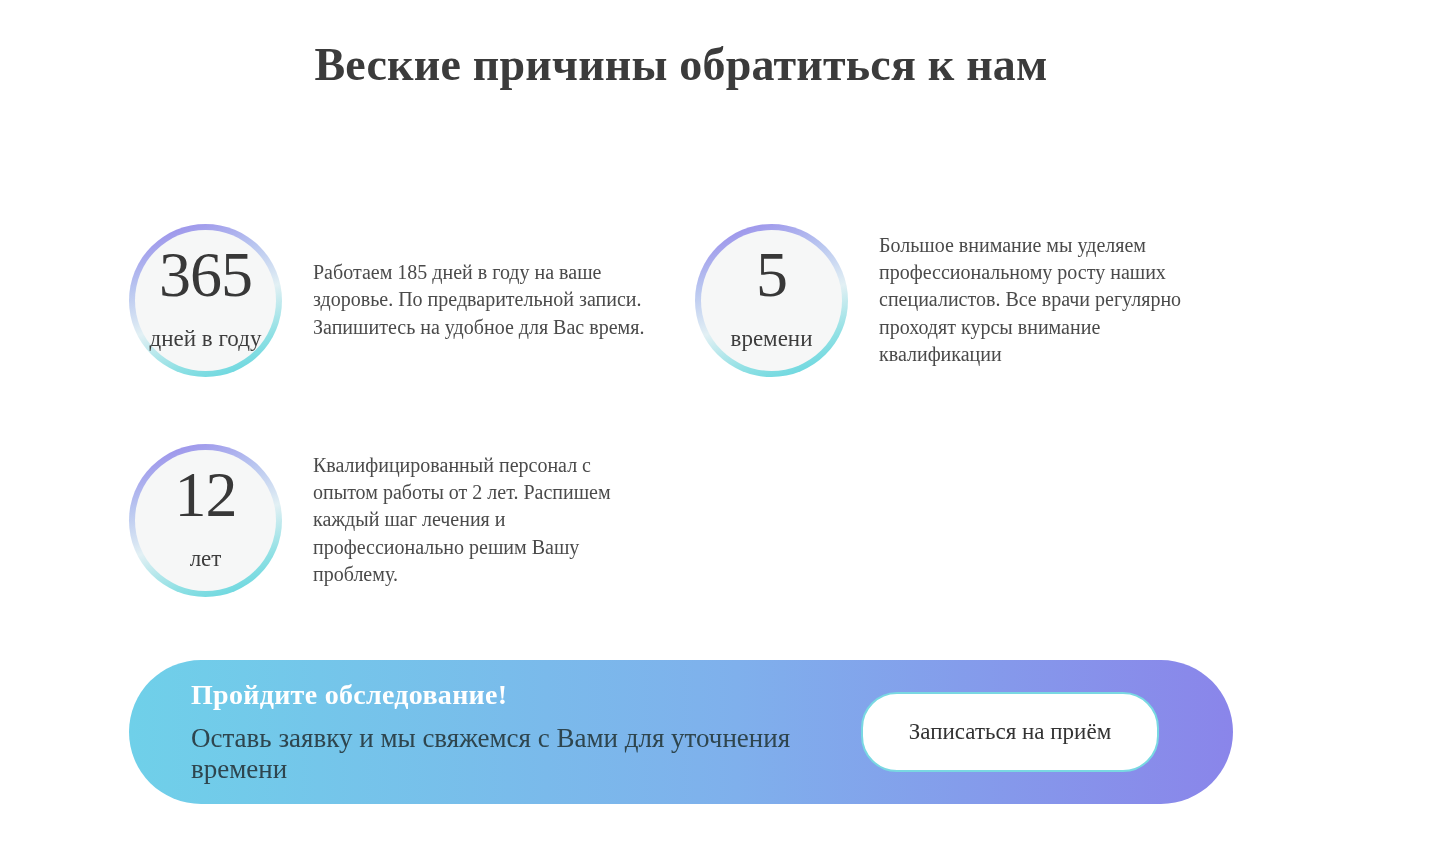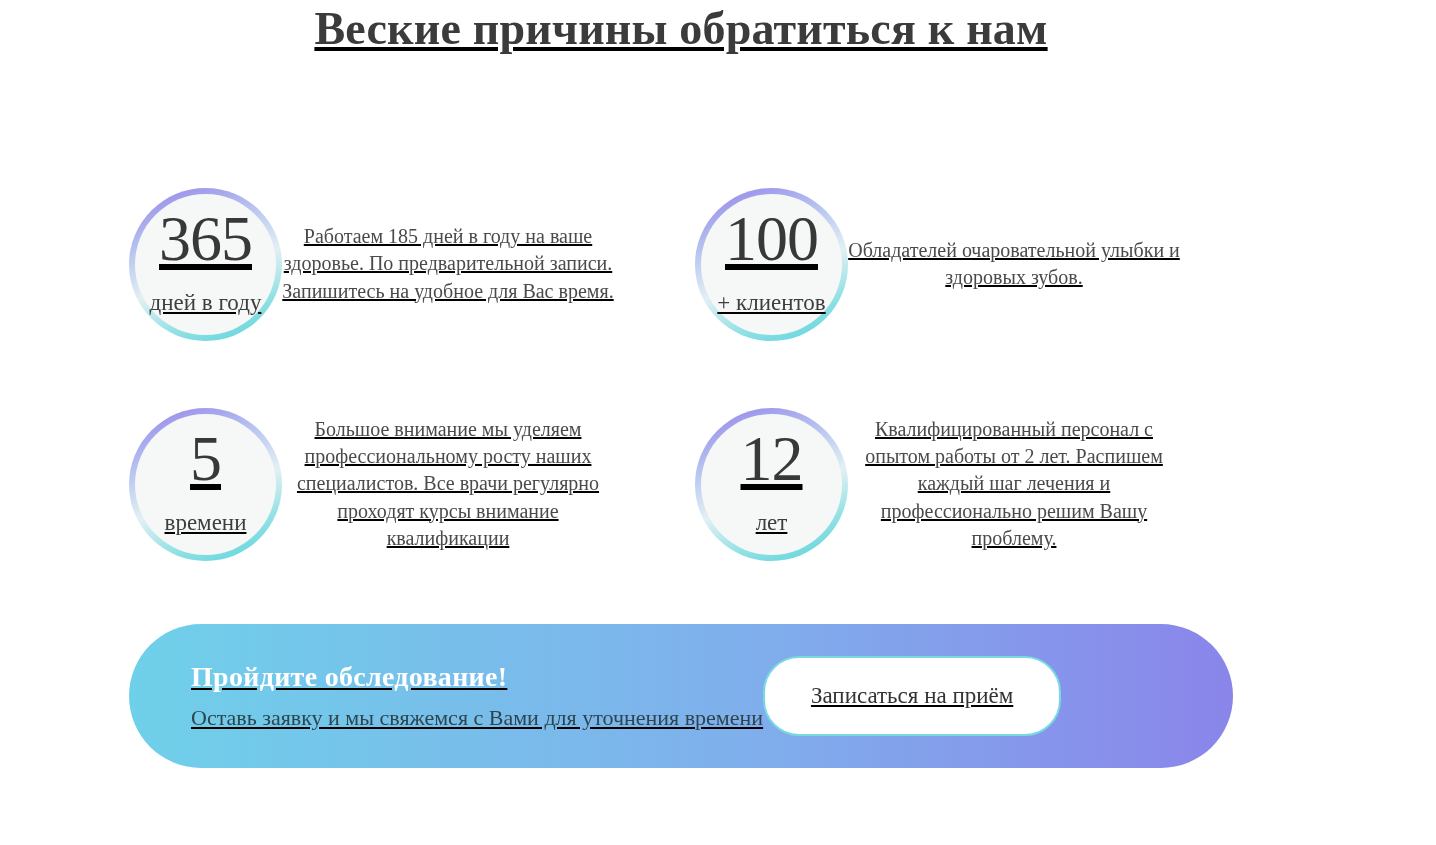--- a/index.html
+++ b/index.html
@@ -8,42 +8,42 @@
     padding: 0;
     width: 1436px;
     height: 845px;
     background: #ffffff;
     font-family: "Liberation Serif", "DejaVu Serif", serif;
     overflow: hidden;
   }
   .container {
     width: 1104px;
     margin-left: 129px;
-    text-decoration: underline;
+    padding-top: 36px;
   }
   .section-title {
     margin: 0;
     font-size: 46px;
     font-weight: bold;
     line-height: 1.25;
     text-align: center;
     color: #3b3b3b;
     letter-spacing: 0.2px;
   }
   .reasons-grid {
     margin-top: 130px;
     display: grid;
     grid-template-columns: 1fr 1fr;
     column-gap: 28px;
     row-gap: 67px;
   }
   .reason {
     display: flex;
     align-items: center;
-    text-align: center;
+    gap: 31px;
   }
   .stat-circle {
     flex-shrink: 0;
     width: 153px;
     height: 153px;
     border-radius: 50%;
     padding: 6px;
     background: linear-gradient(160deg,
       #9180e9 0%,
       #b9c6f0 32%,
@@ -93,21 +93,21 @@
     padding: 0 74px 0 62px;
   }
   .cta-title {
     font-size: 28px;
     font-weight: bold;
     color: #ffffff;
     margin-bottom: 11px;
     letter-spacing: 0.3px;
   }
   .cta-subtitle {
-    font-size: 22px;
+    font-size: 27px;
     color: #2e454e;
     margin-top: 12px;
   }
   .cta-button {
     flex-shrink: 0;
     width: 298px;
     height: 80px;
     border-radius: 36px;
     background: #ffffff;
     border: 2px solid #79d8e2;
@@ -129,29 +129,20 @@
     <div class="reason">
       <div class="stat-circle">
         <div class="stat-circle-inner">
           <div class="stat-number">365</div>
           <div class="stat-unit">дней в году</div>
         </div>
       </div>
       <p class="reason-text">Работаем 185 дней в году на ваше здоровье. По предварительной записи. Запишитесь на удобное для Вас время.</p>
     </div>
 
-    <div class="reason">
-      <div class="stat-circle">
-        <div class="stat-circle-inner">
-          <div class="stat-number">100</div>
-          <div class="stat-unit">+ клиентов</div>
-        </div>
-      </div>
-      <p class="reason-text">Обладателей очаровательной улыбки и здоровых зубов.</p>
-    </div>
 
     <div class="reason">
       <div class="stat-circle">
         <div class="stat-circle-inner">
           <div class="stat-number">5</div>
           <div class="stat-unit">времени</div>
         </div>
       </div>
       <p class="reason-text">Большое внимание мы уделяем профессиональному росту наших специалистов. Все врачи регулярно проходят курсы внимание квалификации</p>
     </div>

